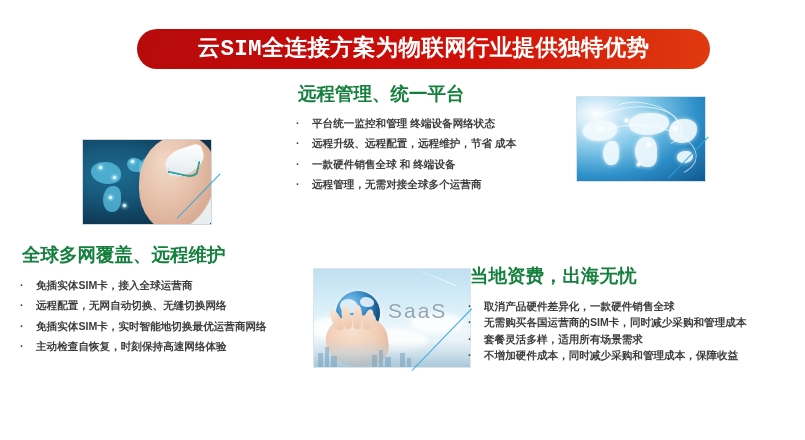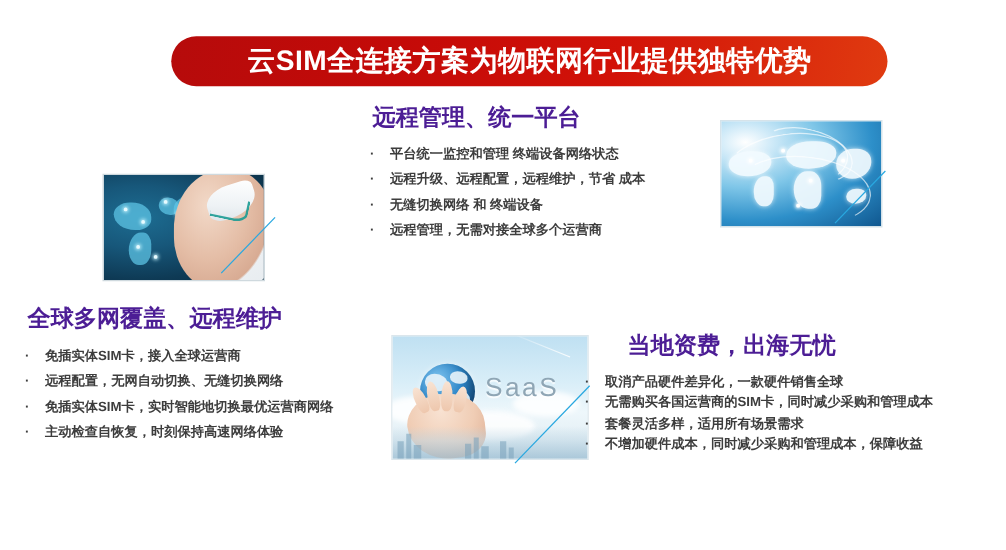--- a/index.html
+++ b/index.html
@@ -30,28 +30,29 @@
     justify-content: center;
     box-sizing: border-box;
   }
   .title-banner .title-text {
     color: #ffffff;
     font-size: 22.5px;
     font-weight: 700;
     letter-spacing: 0.3px;
     white-space: nowrap;
     line-height: 1;
+    font-family: Liberation Mono, monospace;
   }
 
   
   .heading {
     position: absolute;
     font-size: 18.5px;
     font-weight: 700;
-    color: #4c1d95;
+    color: #15803d;
     white-space: nowrap;
     line-height: 1.1;
   }
 
   
   .bullets {
     position: absolute;
     list-style: none;
     margin: 0;
     padding: 0;
@@ -345,21 +346,21 @@
   <li>
     <span class="bullet-dot">·</span>
     <span class="bullet-text">平台统一监控和管理 终端设备网络状态</span>
   </li>
   <li>
     <span class="bullet-dot">·</span>
     <span class="bullet-text">远程升级、远程配置，远程维护，节省 成本</span>
   </li>
   <li>
     <span class="bullet-dot">·</span>
-    <span class="bullet-text">无缝切换网络 和 终端设备</span>
+    <span class="bullet-text">一款硬件销售全球 和 终端设备</span>
   </li>
   <li>
     <span class="bullet-dot">·</span>
     <span class="bullet-text">远程管理，无需对接全球多个运营商</span>
   </li>
 </ul>
 
 <div class="heading" style="left:22px; top:245px;">全球多网覆盖、远程维护</div>
 <ul class="bullets" style="left:20px; top:278px; width:262px;">
   <li>
@@ -373,21 +374,21 @@
   <li>
     <span class="bullet-dot">·</span>
     <span class="bullet-text">免插实体SIM卡，实时智能地切换最优运营商网络</span>
   </li>
   <li>
     <span class="bullet-dot">·</span>
     <span class="bullet-text">主动检查自恢复，时刻保持高速网络体验</span>
   </li>
 </ul>
 
-<div class="heading" style="left:470px; top:266px;margin-left:32px;">当地资费，出海无忧</div>
+<div class="heading" style="left:470px; top:266px;">当地资费，出海无忧</div>
 <ul class="bullets tight" style="left:468px; top:299px; width:325px;">
   <li>
     <span class="bullet-dot">·</span>
     <span class="bullet-text">取消产品硬件差异化，一款硬件销售全球</span>
   </li>
   <li>
     <span class="bullet-dot">·</span>
     <span class="bullet-text">无需购买各国运营商的SIM卡，同时减少采购和管理成本</span>
   </li>
   <li>

